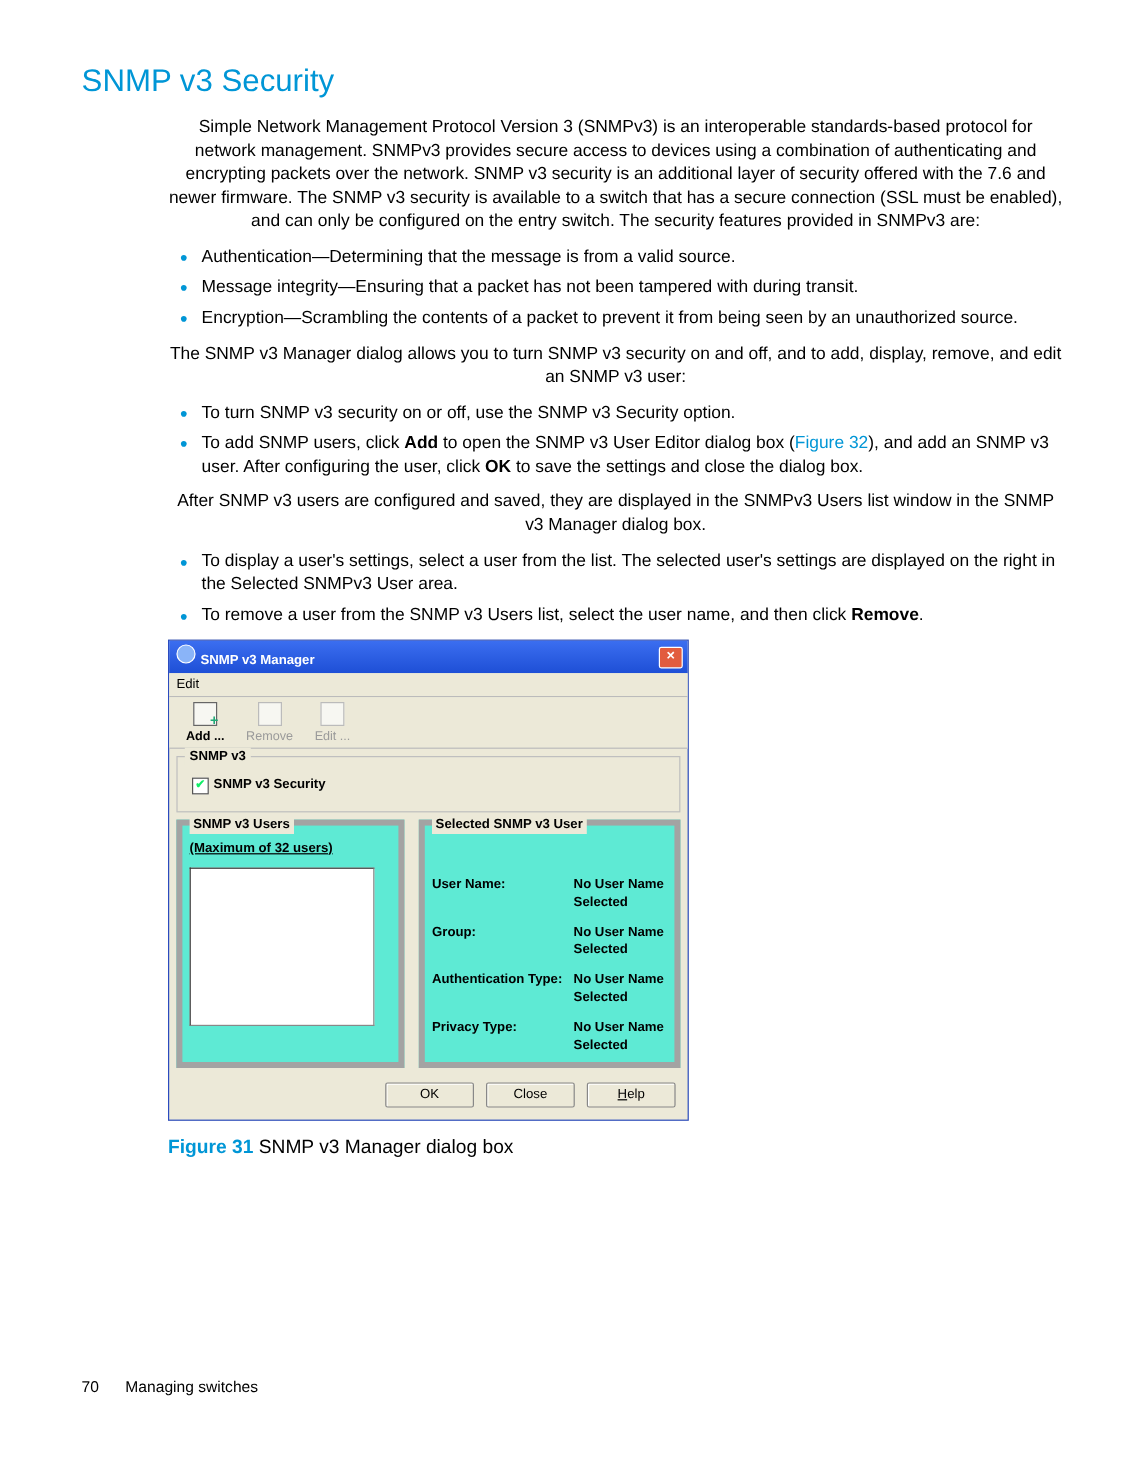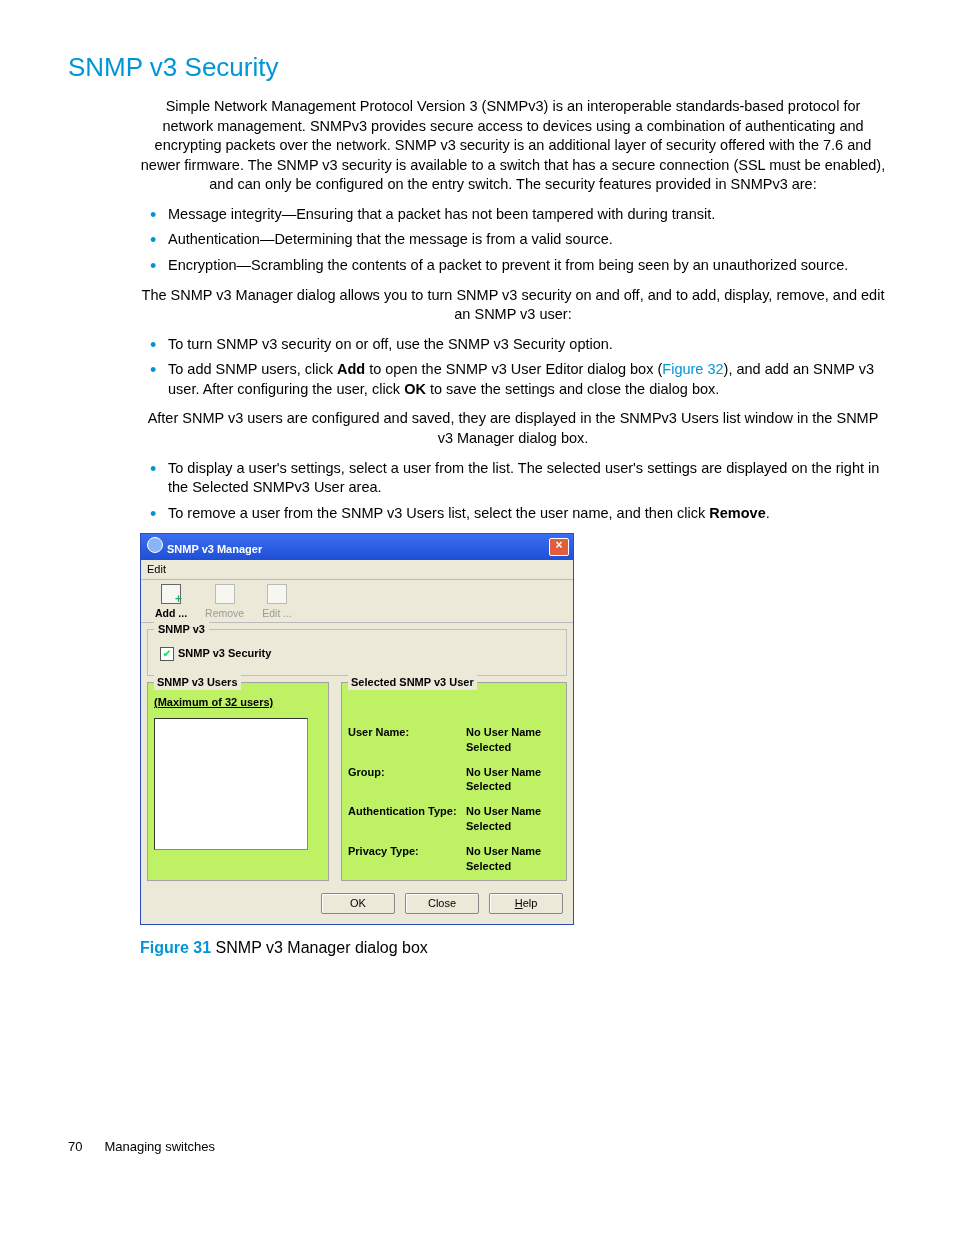--- a/index.html
+++ b/index.html
@@ -66,21 +66,21 @@
     position: relative; background: #ece9d8;
   }
   .fieldset > .legend {
     position: absolute; top: -8px; left: 6px; background: #ece9d8;
     padding: 0 4px; font-weight: bold; font-size: 11px;
   }
   .chk { display: inline-flex; align-items: center; gap: 4px; margin: 8px 0 4px 4px; font-weight: bold;}
   .chk .box { width: 12px; height: 12px; border: 1px solid #555; background: #fff; font-size: 10px; line-height: 11px; text-align:center; color:#1e6;}
   .cols { display: flex; gap: 12px; margin: 6px; }
   .subfield {
-    border: 1px solid #a3a3a3; padding: 6px; position: relative; background:#bef264;
+    border: 5px solid #a3a3a3; padding: 6px; position: relative; background:#5eead4;
   }
   .subfield > .legend {
     position: absolute; top: -8px; left: 6px; background: #ece9d8;
     padding: 0 3px; font-weight: bold; font-size: 11px;
   }
   .listbox { width: 152px; height: 130px; background: #fff; border: 1px inset #888; margin-top: 8px;}
   .kv { display: grid; grid-template-columns: 118px auto; row-gap: 10px; margin-top: 36px; font-weight: bold; font-size: 11px;}
   .btnrow { display: flex; justify-content: flex-end; gap: 10px; padding: 6px 10px 10px 0; }
   .btn {
     min-width: 56px; padding: 2px 8px; background: #ece9d8;
@@ -91,22 +91,22 @@
 </style>
 </head>
 <body>
 
 <h1>SNMP v3 Security</h1>
 
 <div class="body-indent">
   <p>Simple Network Management Protocol Version 3 (SNMPv3) is an interoperable standards-based protocol for network management. SNMPv3 provides secure access to devices using a combination of authenticating and encrypting packets over the network. SNMP v3 security is an additional layer of security offered with the 7.6 and newer firmware. The SNMP v3 security is available to a switch that has a secure connection (SSL must be enabled), and can only be configured on the entry switch. The security features provided in SNMPv3 are:</p>
 
   <ul>
+    <li>Authentication—Determining that the message is from a valid source.</li>
     <li>Message integrity—Ensuring that a packet has not been tampered with during transit.</li>
-    <li>Authentication—Determining that the message is from a valid source.</li>
     <li>Encryption—Scrambling the contents of a packet to prevent it from being seen by an unauthorized source.</li>
   </ul>
 
   <p>The SNMP v3 Manager dialog allows you to turn SNMP v3 security on and off, and to add, display, remove, and edit an SNMP v3 user:</p>
 
   <ul>
     <li>To turn SNMP v3 security on or off, use the SNMP v3 Security option.</li>
     <li>
       <span>To add SNMP users, click </span><b>Add</b><span> to open the SNMP v3 User Editor dialog box (</span><span class="link">Figure 32</span><span>), and add an SNMP v3 user. After configuring the user, click </span><b>OK</b><span> to save the settings and close the dialog box.</span>
     </li>

